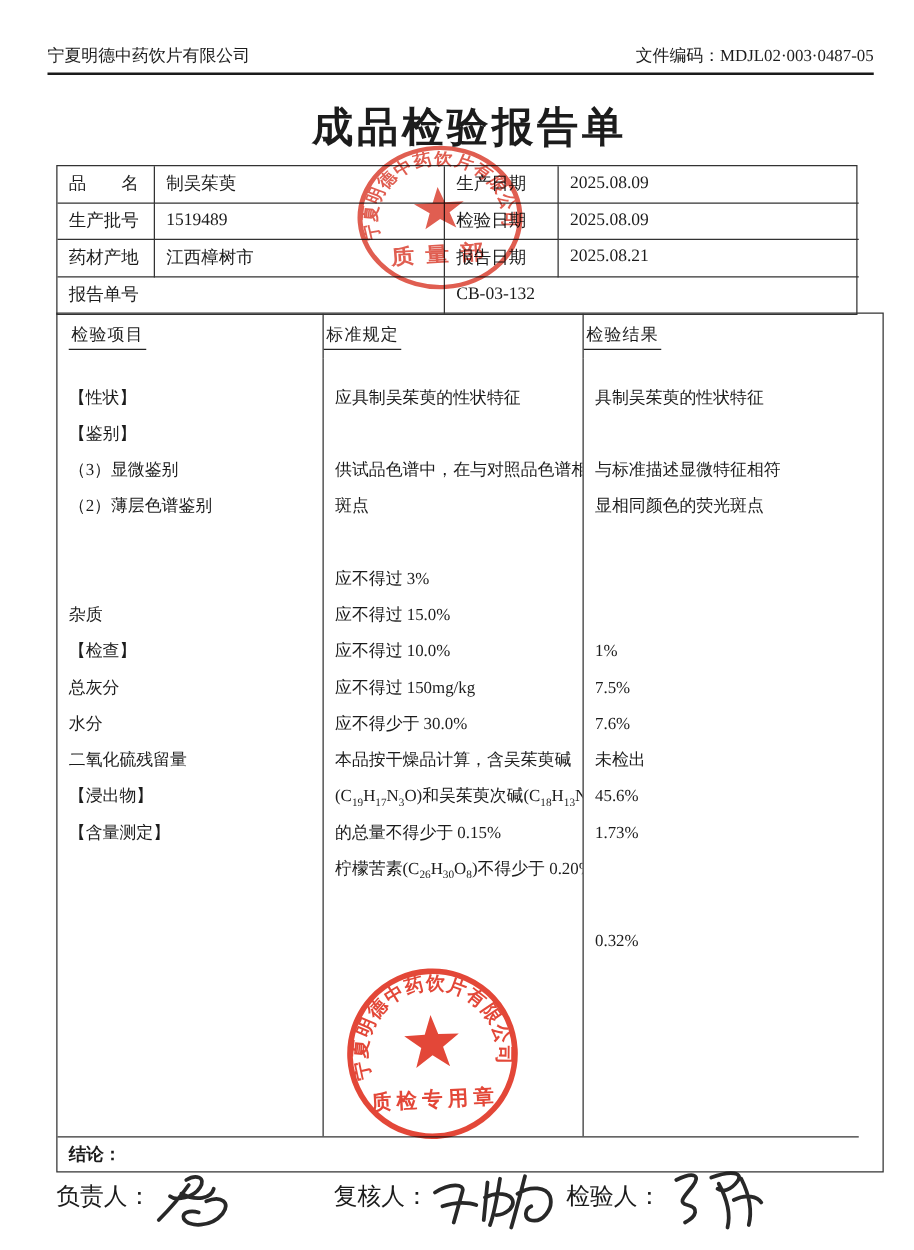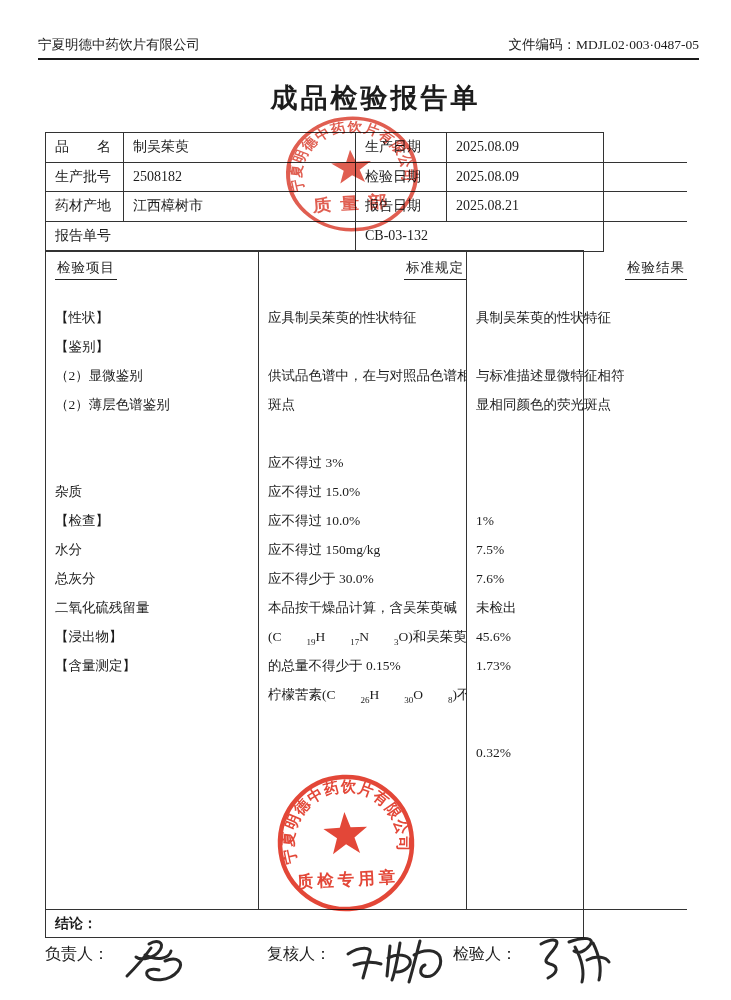--- a/index.html
+++ b/index.html
@@ -8,64 +8,64 @@
     font-family:"Liberation Serif","DejaVu Serif",serif;color:#1c1c1c;
     overflow:hidden;
   }
   .doc-header{
     position:absolute;left:38px;right:32px;top:28px;height:26px;
     display:flex;justify-content:space-between;align-items:flex-end;
     font-size:13.5px;padding-bottom:4px;border-bottom:2.5px solid #1a1a1a;
   }
   .doc-title{
     position:absolute;left:0;right:0;top:80px;text-align:center;
-    font-size:27px;font-weight:bold;letter-spacing:3px;margin-left:20px;
+    font-size:33px;font-weight:bold;letter-spacing:3px;margin-left:20px;
   }
   
   .info-table{
-    position:absolute;left:45px;top:132px;width:559px;
+    position:absolute;left:45px;top:132px;width:641px;
     display:grid;grid-template-columns:78px 232px 91px 240px;
     grid-auto-rows:29.5px;border:1.5px solid #333;box-sizing:border-box;
     font-size:14px;
   }
   .info-table .cell{
     border-right:1px solid #333;border-bottom:1px solid #333;
     display:flex;align-items:center;padding:0 0 0 9px;box-sizing:border-box;
     white-space:nowrap;overflow:hidden;
   }
   .info-table .cell.last-col{border-right:none;}
   .info-table .cell.last-row{border-bottom:none;}
   .info-table .span2{grid-column:span 2;}
   
   .main-table{
-    position:absolute;left:45px;top:250px;width:539px;
+    position:absolute;left:45px;top:250px;width:662px;
     display:grid;grid-template-columns:213px 208px 220px;
     grid-template-rows:36px 622px 28px;
     border:1.5px solid #333;box-sizing:border-box;font-size:13.5px;
   }
   .main-table .hcell{
-    display:flex;align-items:center;justify-content:flex-end;box-sizing:border-box;
+    display:flex;align-items:center;justify-content:flex-start;box-sizing:border-box;
   }
   .main-table .hcell.left{justify-content:flex-start;padding-left:9px;}
   .main-table .hcell .u{border-bottom:1px solid #222;padding:0 2px 2px 2px;letter-spacing:1px;}
   .main-table .bcell{
     box-sizing:border-box;padding:16px 4px 0 9px;overflow:hidden;
   }
   .main-table .colborder{border-right:1px solid #333;}
   .line{height:29px;line-height:29px;white-space:nowrap;}
-  .line sub{font-size:9px;margin-left:25px;}
+  .line sub{font-size:9px;}
   .concl-row{
     grid-column:1 / 4;border-top:1px solid #333;display:flex;align-items:center;
     padding-left:9px;box-sizing:border-box;font-size:14px;
   }
   .concl-row .bold{font-weight:bold;margin-right:6px;}
   
   .sign-row{
     position:absolute;left:45px;top:940px;width:660px;height:55px;
-    font-size:16px;
+    font-size:19px;
   }
   .sign-label{position:absolute;top:4px;white-space:nowrap;}
   .sig-svg{position:absolute;}
   .sig-svg path{fill:none;stroke:#161616;stroke-width:3;stroke-linecap:round;stroke-linejoin:round;opacity:.92;}
   
   .stamp{position:absolute;mix-blend-mode:multiply;pointer-events:none;}
   .stamp-dept{left:282px;top:112px;color:#d93a2a;opacity:.82;}
   .stamp-qc{left:270px;top:767px;color:#e03322;opacity:.9;}
   .stamp text{fill:currentColor;font-family:"Liberation Serif","DejaVu Serif",serif;font-weight:bold;}
   .stamp polygon{fill:currentColor;}
@@ -83,21 +83,21 @@
 
 <div class="doc-title">成品检验报告单</div>
 
 <div class="info-table">
   <div class="cell">品　　名</div>
   <div class="cell">制吴茱萸</div>
   <div class="cell">生产日期</div>
   <div class="cell last-col">2025.08.09</div>
 
   <div class="cell">生产批号</div>
-  <div class="cell">2508182</div>
+  <div class="cell">1519489</div>
   <div class="cell">检验日期</div>
   <div class="cell last-col">2025.08.09</div>
 
   <div class="cell">药材产地</div>
   <div class="cell">江西樟树市</div>
   <div class="cell">报告日期</div>
   <div class="cell last-col">2025.08.21</div>
 
   <div class="cell span2 last-row">报告单号</div>
   <div class="cell span2 last-col last-row">CB-03-132</div>
@@ -110,48 +110,48 @@
   <div class="hcell colborder">
       <span class="u">标准规定</span>
     </div>
   <div class="hcell">
       <span class="u">检验结果</span>
     </div>
 
   <div class="bcell colborder" id="col-item">
       <div class="line">【性状】</div>
       <div class="line">【鉴别】</div>
-      <div class="line">（2）显微鉴别</div>
+      <div class="line">（3）显微鉴别</div>
       <div class="line">（2）薄层色谱鉴别</div>
       <div class="line">&nbsp;</div>
       <div class="line">&nbsp;</div>
       <div class="line">杂质</div>
       <div class="line">【检查】</div>
+      <div class="line">总灰分</div>
       <div class="line">水分</div>
-      <div class="line">总灰分</div>
       <div class="line">二氧化硫残留量</div>
       <div class="line">【浸出物】</div>
       <div class="line">【含量测定】</div>
       <div class="line">&nbsp;</div>
       <div class="line">&nbsp;</div>
       <div class="line">&nbsp;</div>
     </div>
   <div class="bcell colborder" id="col-std">
       <div class="line">应具制吴茱萸的性状特征</div>
       <div class="line">&nbsp;</div>
       <div class="line">供试品色谱中，在与对照品色谱相</div>
       <div class="line">斑点</div>
       <div class="line">&nbsp;</div>
       <div class="line">应不得过 3%</div>
       <div class="line">应不得过 15.0%</div>
       <div class="line">应不得过 10.0%</div>
       <div class="line">应不得过 150mg/kg</div>
       <div class="line">应不得少于 30.0%</div>
       <div class="line">本品按干燥品计算，含吴茱萸碱</div>
-      <div class="line">(C<sub>19</sub>H<sub>17</sub>N<sub>3</sub>O)和吴茱萸次碱(C<sub>20</sub>H<sub>13</sub>NO)</div>
+      <div class="line">(C<sub>19</sub>H<sub>17</sub>N<sub>3</sub>O)和吴茱萸次碱(C<sub>18</sub>H<sub>13</sub>NO)</div>
       <div class="line">的总量不得少于 0.15%</div>
       <div class="line">柠檬苦素(C<sub>26</sub>H<sub>30</sub>O<sub>8</sub>)不得少于 0.20%</div>
     </div>
   <div class="bcell" id="col-res">
       <div class="line">具制吴茱萸的性状特征</div>
       <div class="line">&nbsp;</div>
       <div class="line">与标准描述显微特征相符</div>
       <div class="line">显相同颜色的荧光斑点</div>
       <div class="line">&nbsp;</div>
       <div class="line">&nbsp;</div>

